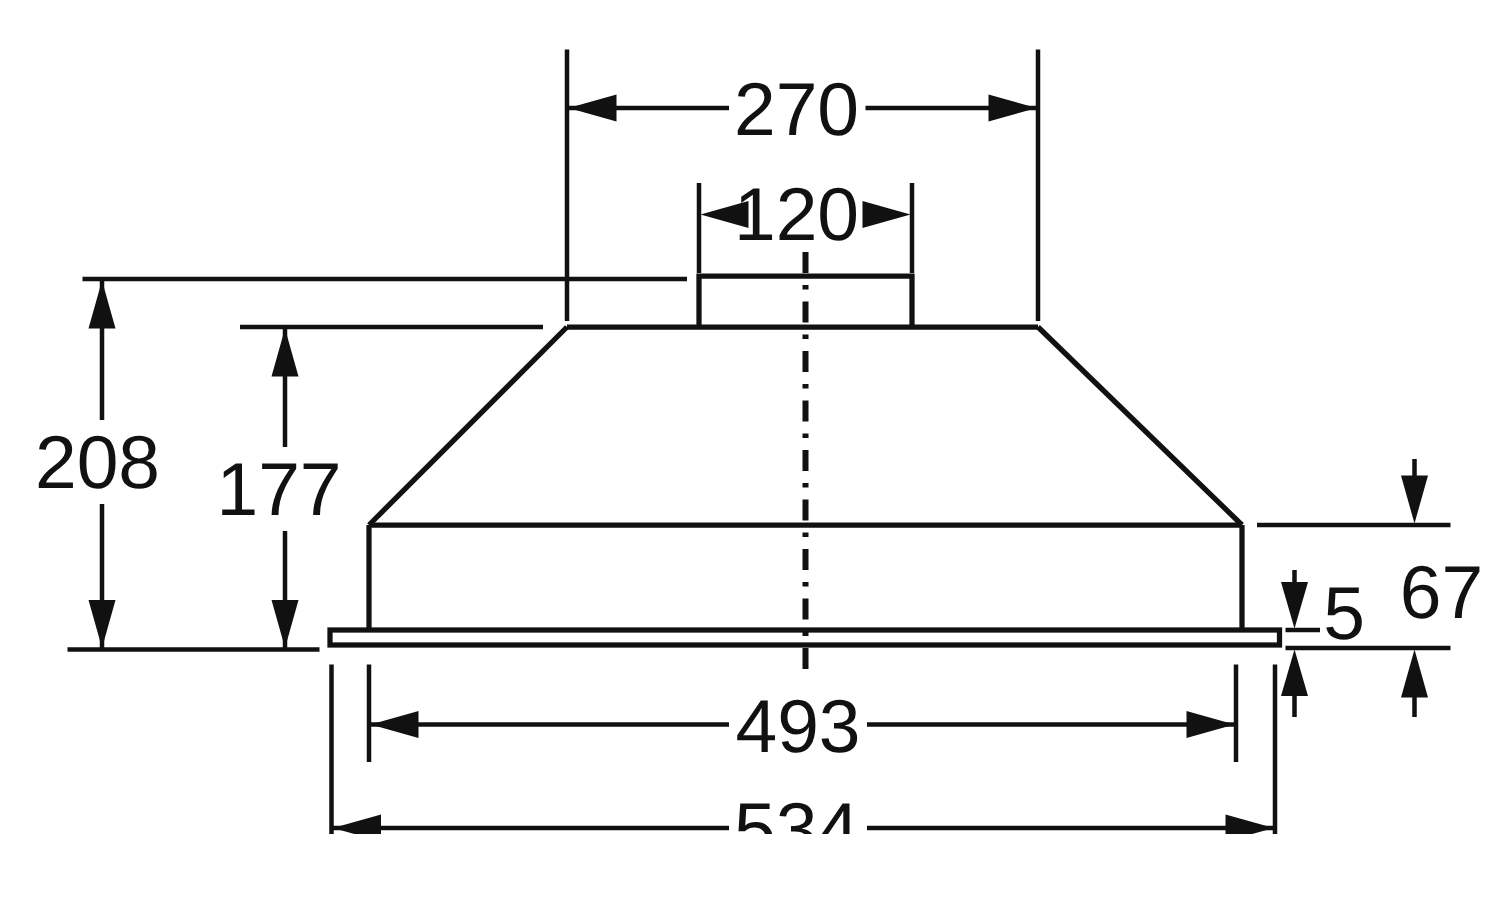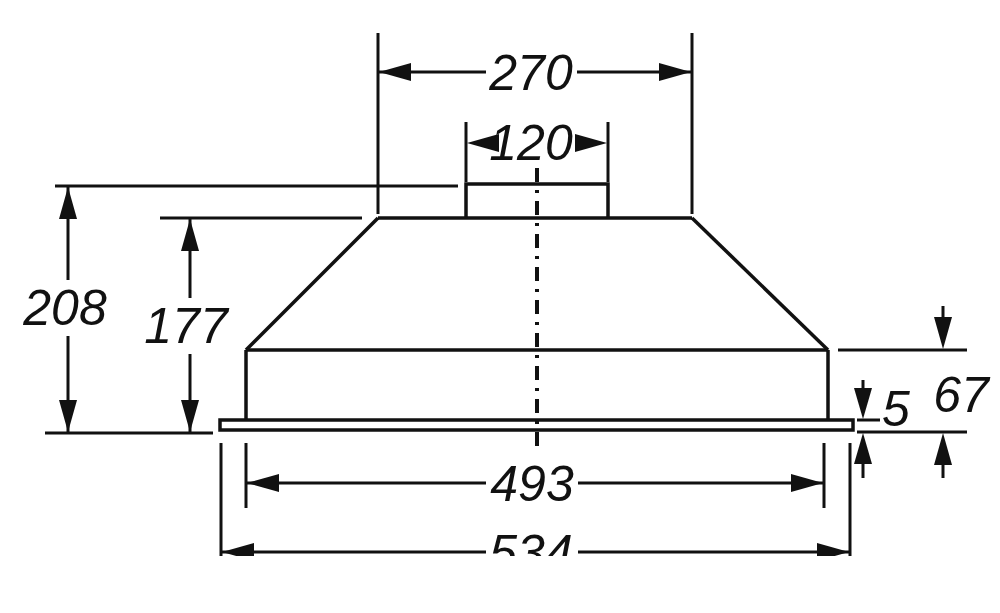--- a/index.html
+++ b/index.html
@@ -6,21 +6,20 @@
     margin: 0;
     padding: 0;
     background: #ffffff;
   }
   .stage {
     position: relative;
     width: 1000px;
     height: 556px;
     background: #ffffff;
     overflow: hidden;
-    font-style: italic;
   }
   svg { display: block; }
   .obj {
     fill: none;
     stroke: #111111;
     stroke-width: 3.5;
     stroke-linejoin: miter;
     stroke-linecap: butt;
   }
   .dim {

